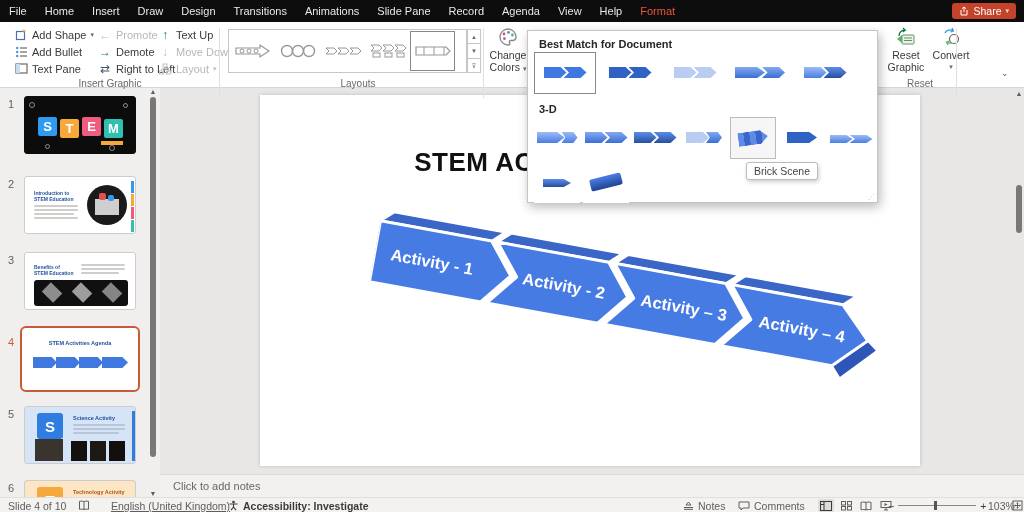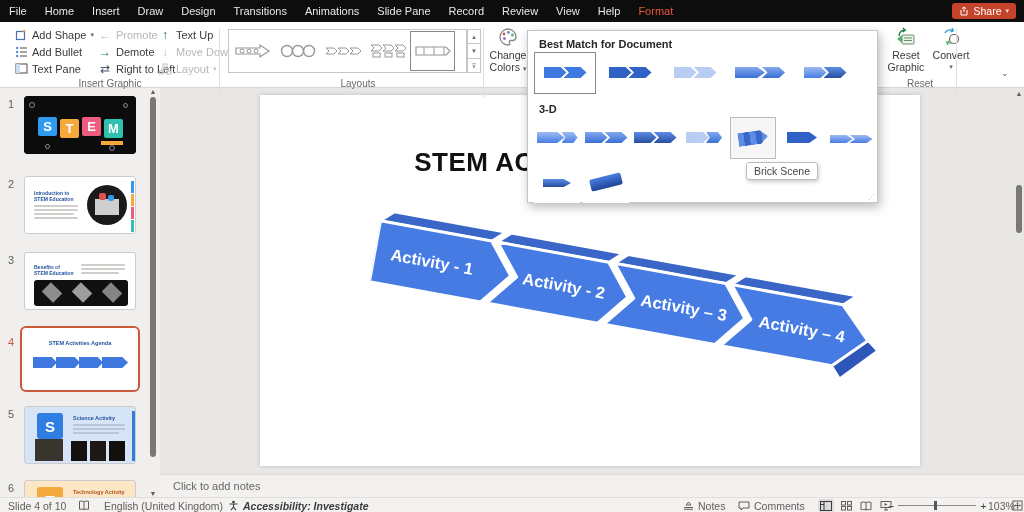--- a/index.html
+++ b/index.html
@@ -123,42 +123,42 @@
   .notes { position:absolute; left:160px; top:474px; width:864px; height:23px;
     background:#f2f1f0; border-top:1px solid #dddbd9; z-index:5;
     display:flex; align-items:center; }
   .notes-text { font-size:11px; color:#696765; padding-left:13px; }
 
   
   .statusbar { position:absolute; left:0; top:497px; width:1024px; height:15px;
     background:#f3f2f1; border-top:1px solid #e1dfdd; z-index:30;
     font-size:10.5px; color:#605e5c; }
   .sb-item { position:absolute; top:0; height:15px; display:flex; align-items:center; gap:4px; }
-  .sb-strong { font-weight:bold; color:#3b3a39;font-style:italic; }
+  .sb-strong { font-weight:bold; color:#3b3a39; }
   .vicon { width:16px; height:13px; display:flex; align-items:center; justify-content:center; }
   .vicon.on { background:#dedcda; border-radius:2px; }
   .zoom-track { width:78px; height:1px; background:#8a8886; position:relative; }
   .zoom-thumb { position:absolute; left:36px; top:-4px; width:3px; height:9px; background:#555; }
 
   svg text { font-family:"Liberation Sans", sans-serif; }
 </style>
 </head>
 <body>
 
 <div class="titlebar">
   <span class="menu-item">File</span>
   <span class="menu-item">Home</span>
   <span class="menu-item">Insert</span>
   <span class="menu-item">Draw</span>
   <span class="menu-item">Design</span>
   <span class="menu-item">Transitions</span>
   <span class="menu-item">Animations</span>
   <span class="menu-item">Slide Pane</span>
   <span class="menu-item">Record</span>
-  <span class="menu-item">Review</span>
+  <span class="menu-item">Agenda</span>
   <span class="menu-item">View</span>
   <span class="menu-item">Help</span>
   <span class="menu-item accent">Format</span>
   <div class="share-btn">
     <svg width="10" height="10" viewBox="0 0 10 10">
         <path d="M2 4v5h6V4M5 6V1M3 2.7 5 1l2 1.7" stroke="#fff" stroke-width="1" fill="none"></path>
       </svg>
     <span>Share</span>
     <span class="share-caret">▾</span>
   </div>
@@ -509,21 +509,21 @@
 
 <div class="statusbar">
   <div class="sb-item" style="left:8px;">
     <span>Slide 4 of 10</span>
   </div>
   <div class="sb-item" style="left:78px;">
     <svg width="12" height="11" viewBox="0 0 12 11">
         <path d="M6 1.8C5 1 3.5 1 1.5 1.3v8C3.5 9 5 9 6 9.8 7 9 8.5 9 10.5 9.3v-8C8.5 1 7 1 6 1.8zM6 1.8v8" stroke="#605e5c" fill="none"></path>
       </svg>
   </div>
-  <div class="sb-item" style="left:104px;">
+  <div class="sb-item" style="left:111px;text-decoration:underline;">
     <span>English (United Kingdom)</span>
   </div>
   <div class="sb-item" style="left:228px;">
     <svg width="11" height="11" viewBox="0 0 11 11">
         <circle cx="5.5" cy="2" r="1.3" fill="#3b3a39"></circle>
         <path d="M1.5 4h8M5.5 4v3M5.5 7 3 10.2M5.5 7 8 10.2" stroke="#3b3a39" fill="none" stroke-width="1.1"></path>
       </svg>
   </div>
   <div class="sb-item sb-strong" style="left:243px;">
     <span>Accessibility: Investigate</span>

